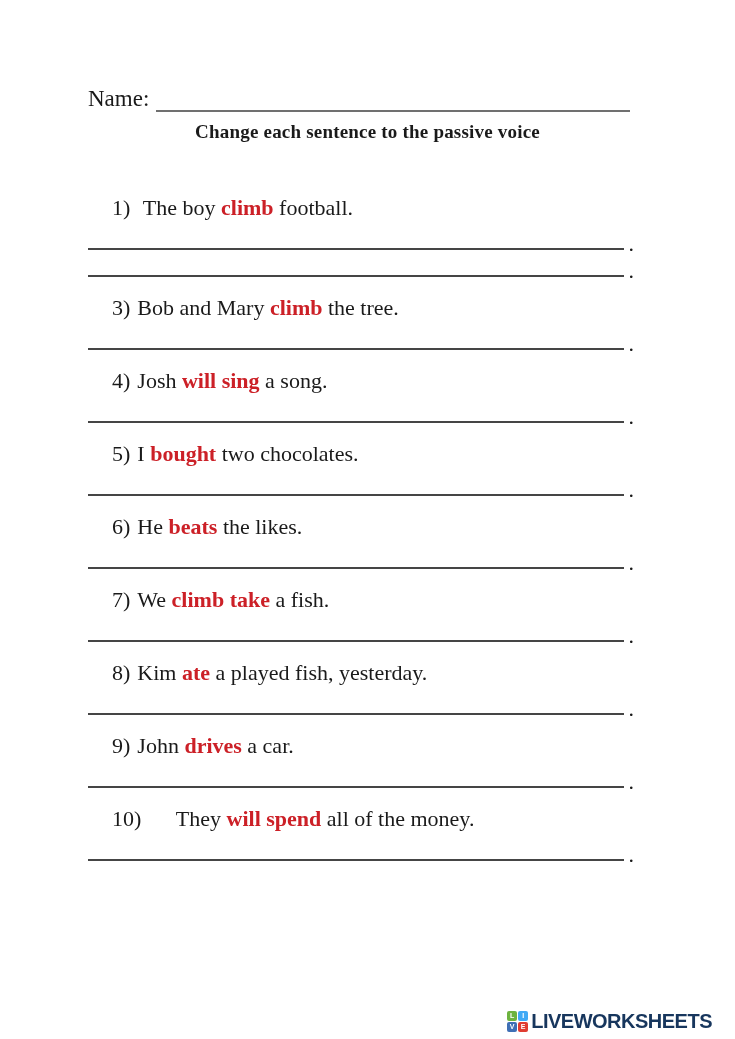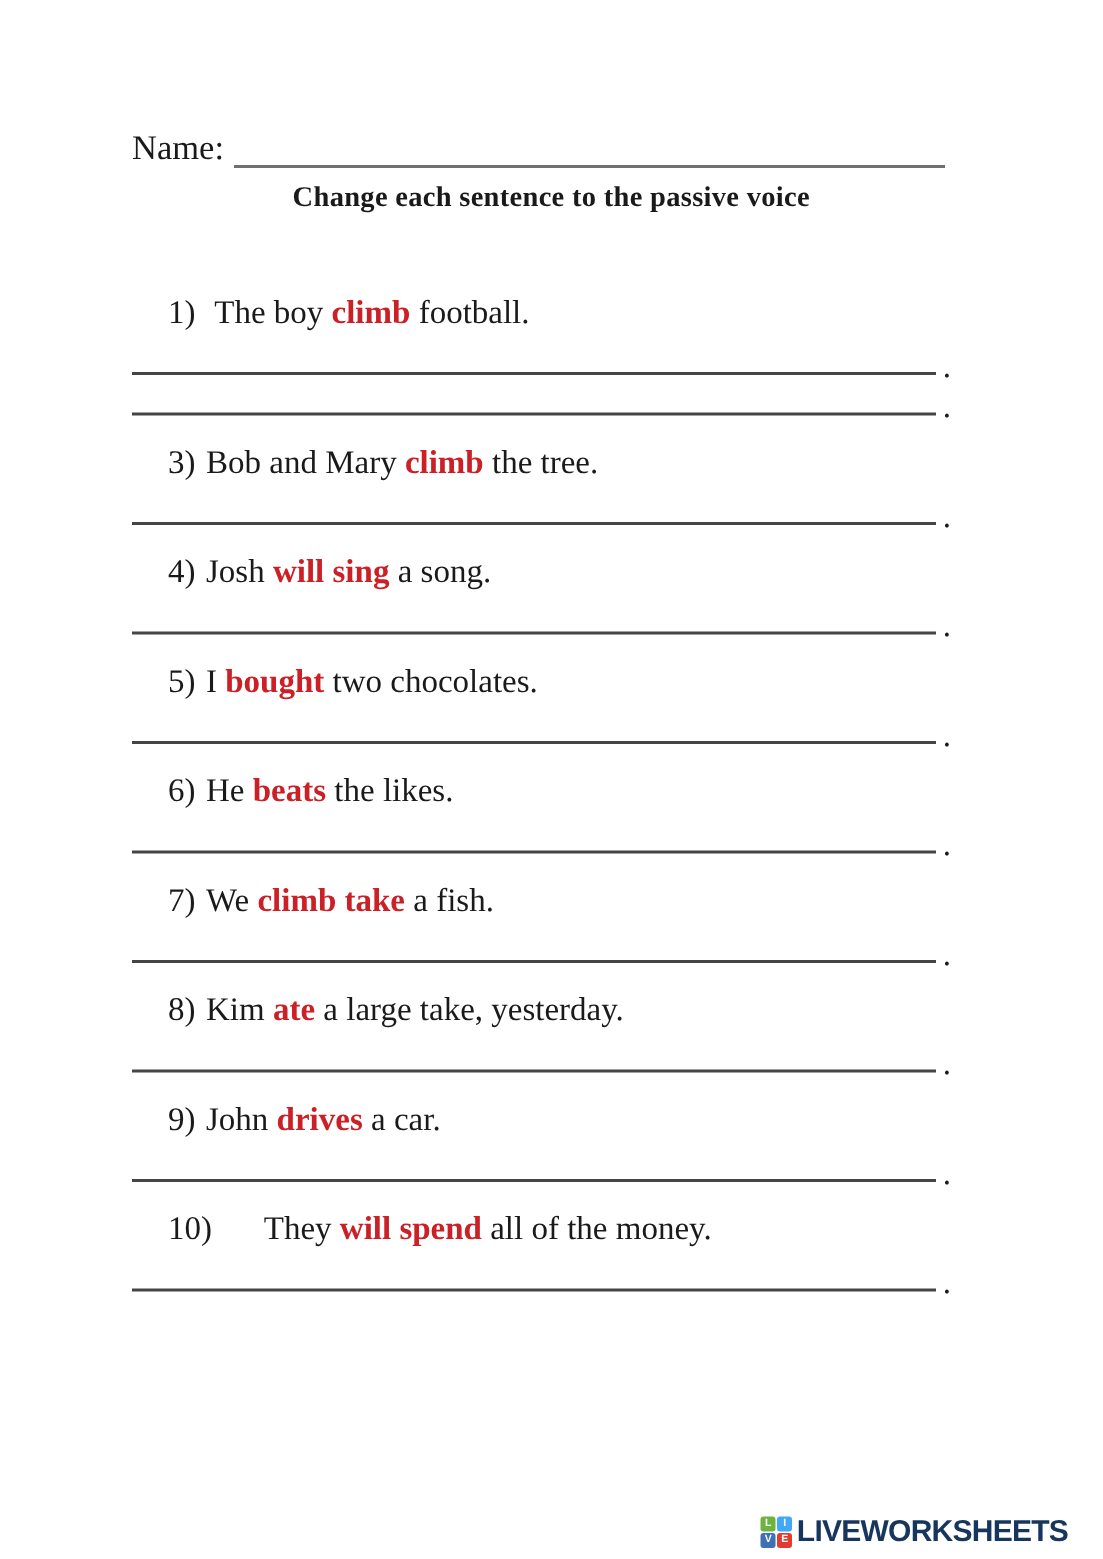--- a/index.html
+++ b/index.html
@@ -170,21 +170,21 @@
       <div class="sentence">
         <span class="qnum">7)</span><span>We </span><span class="verb">climb take</span><span> a fish.</span>
       </div>
       <div class="answer">
         <span class="answer-dot">.</span>
       </div>
     </div>
 
     <div class="question">
       <div class="sentence">
-        <span class="qnum">8)</span><span>Kim </span><span class="verb">ate</span><span> a large take, yesterday.</span>
+        <span class="qnum">8)</span><span>Kim </span><span class="verb">ate</span><span> a played fish, yesterday.</span>
       </div>
       <div class="answer">
         <span class="answer-dot">.</span>
       </div>
     </div>
 
     <div class="question">
       <div class="sentence">
         <span class="qnum">9)</span><span>John </span><span class="verb">drives</span><span> a car.</span>
       </div>

